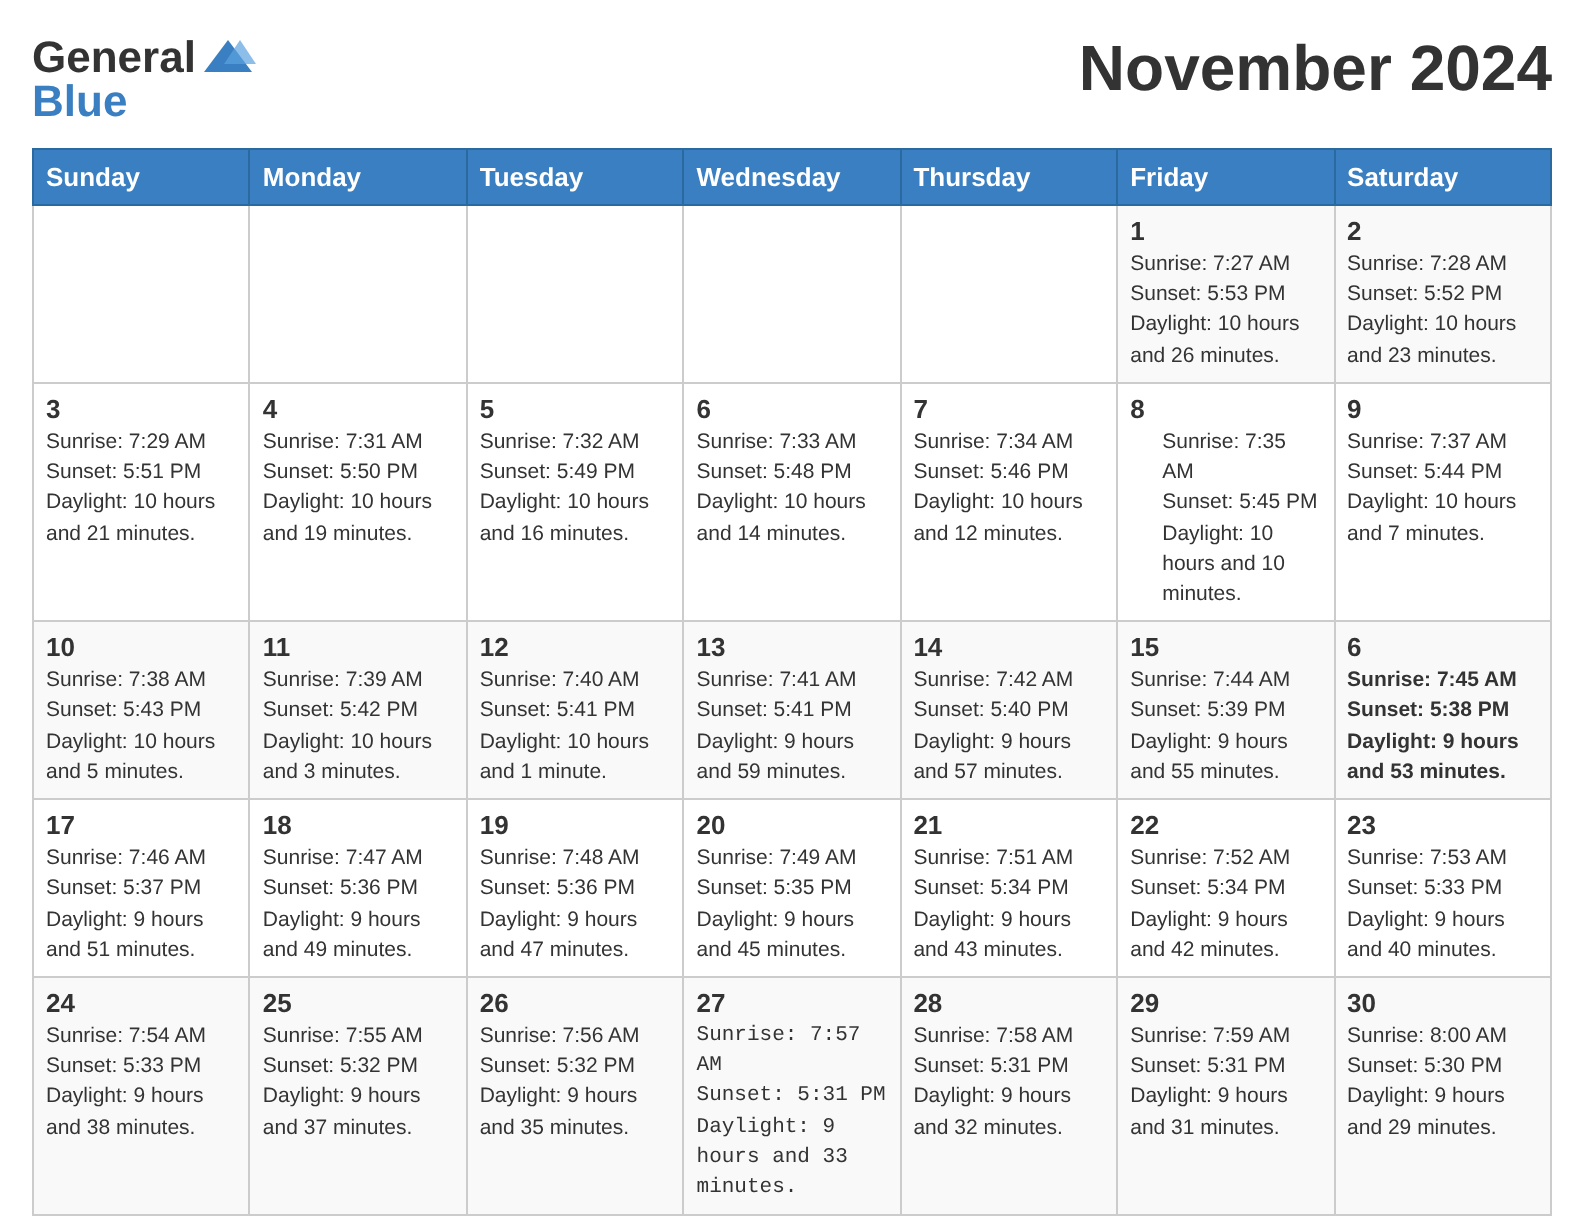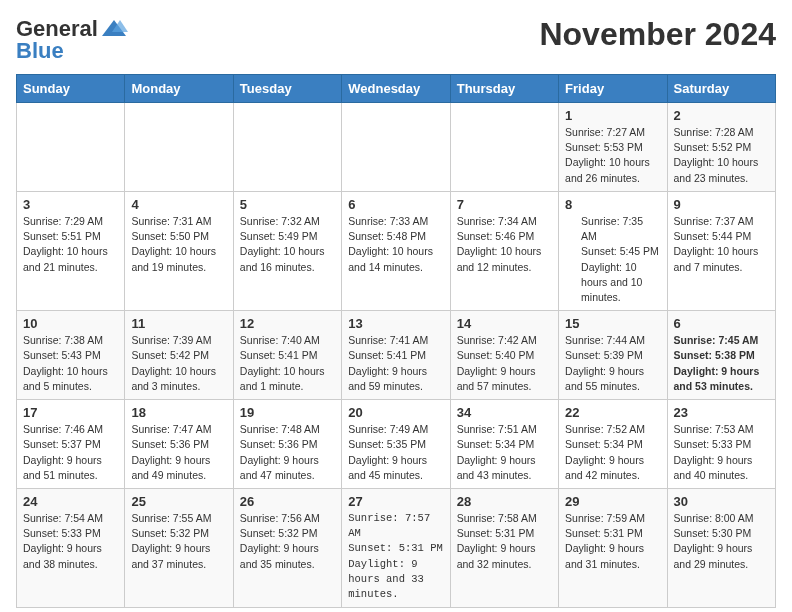--- a/index.html
+++ b/index.html
@@ -249,21 +249,21 @@
 Sunset: 5:36 PM
 Daylight: 9 hours and 47 minutes.</div>
         </td>
         <td>
           <span class="day-number">20</span>
           <div class="day-info" style="white-space: pre-line;">Sunrise: 7:49 AM
 Sunset: 5:35 PM
 Daylight: 9 hours and 45 minutes.</div>
         </td>
         <td>
-          <span class="day-number">34</span>
+          <span class="day-number">21</span>
           <div class="day-info" style="white-space: pre-line;">Sunrise: 7:51 AM
 Sunset: 5:34 PM
 Daylight: 9 hours and 43 minutes.</div>
         </td>
         <td>
           <span class="day-number">22</span>
           <div class="day-info" style="white-space: pre-line;">Sunrise: 7:52 AM
 Sunset: 5:34 PM
 Daylight: 9 hours and 42 minutes.</div>
         </td>

